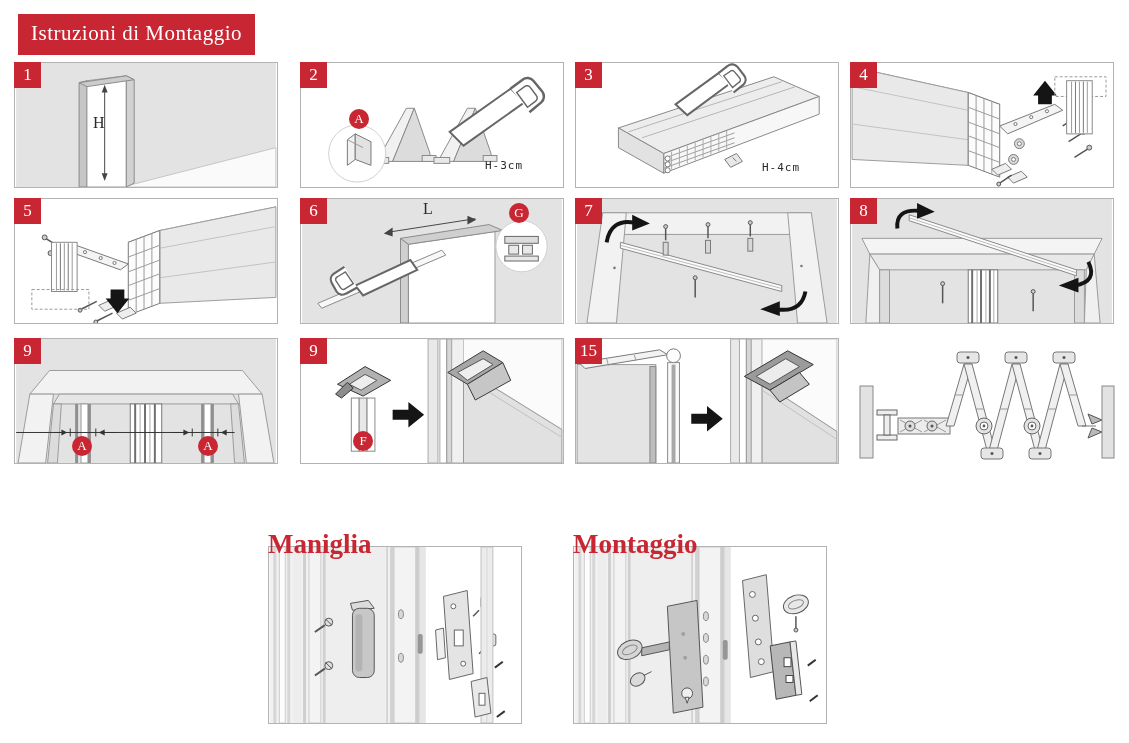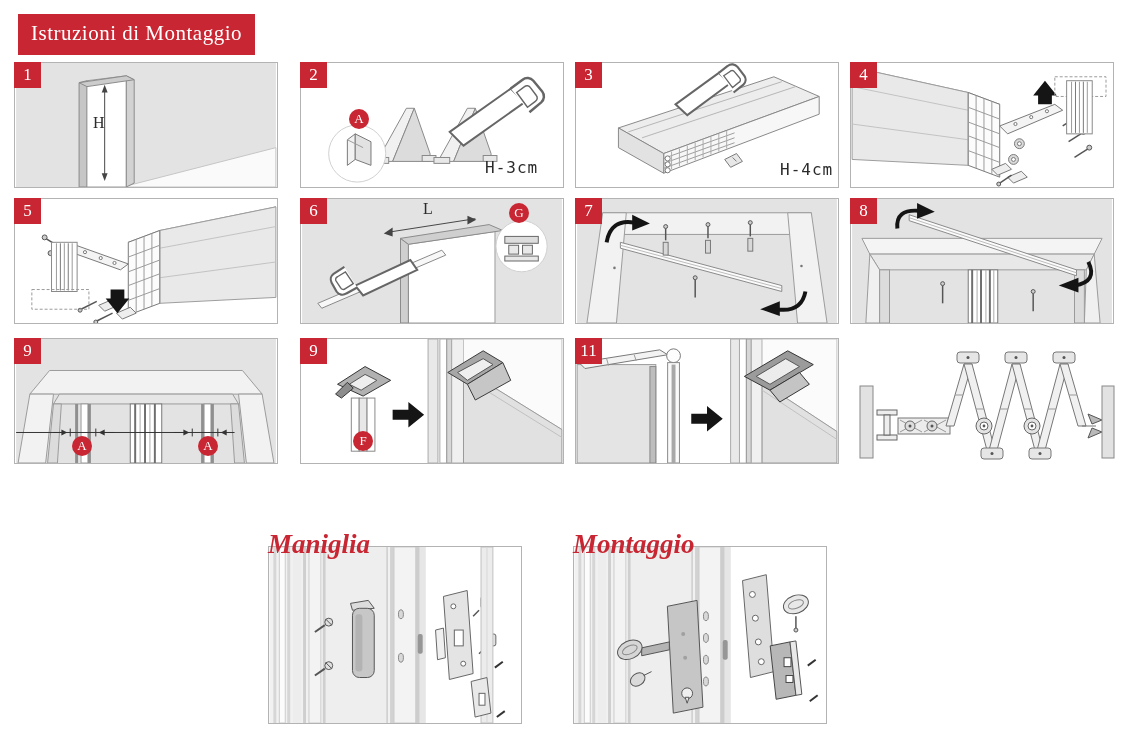--- a/index.html
+++ b/index.html
@@ -7,23 +7,23 @@
   .stage{position:absolute;left:0;top:0;width:1129px;height:524px;}
   .banner{position:absolute;left:18px;top:14px;background:var(--accent,#c82632);color:#fff;
           font-size:21px;line-height:1;padding:9px 13px 11px 13px;letter-spacing:.5px;}
   .panel{position:absolute;width:264px;height:126px;background:#fff;border:1px solid #b3b3b3;box-sizing:border-box;}
   .panel svg,.bpanel svg,.diagram svg{position:absolute;left:0;top:0;width:100%;height:100%;display:block;}
   .num{position:absolute;left:-1px;top:-1px;width:27px;height:26px;background:var(--accent,#c82632);
        color:#fff;font-size:17px;display:flex;align-items:center;justify-content:center;z-index:3;}
   .abadge{position:absolute;width:20px;height:20px;border-radius:50%;background:var(--accent,#c82632);
        color:#fff;font-size:13px;display:flex;align-items:center;justify-content:center;z-index:3;}
   .lbl{position:absolute;z-index:3;color:#2b2b2b;line-height:1;}
-  .mono{font-family:"DejaVu Sans Mono",monospace;font-size:16px;letter-spacing:1px;}
+  .mono{font-family:"DejaVu Sans Mono",monospace;font-size:11px;letter-spacing:1px;}
   .serifs{font-family:"Liberation Serif",serif;font-size:16px;}
-  .sec-title{position:absolute;color:var(--accent,#c82632);font-size:27px;line-height:1;z-index:2;font-style:italic;}
+  .sec-title{position:absolute;color:var(--accent,#c82632);font-size:27px;line-height:1;z-index:2;}
   .bpanel{position:absolute;width:254px;height:178px;border:1px solid #b3b3b3;background:#fff;box-sizing:border-box;}
   .diagram{position:absolute;width:265px;height:126px;}
 </style>
 </head>
 <body>
 
 <div class="stage">
 
   <div class="banner">Istruzioni di Montaggio</div>
 
@@ -89,21 +89,21 @@
       <polygon points="42,66 88,92 88,112 42,86" fill="#e2e2e2" stroke="#888"></polygon>
       <circle cx="92" cy="97" r="2.6" fill="#fff" stroke="#777"></circle>
         <circle cx="92" cy="103" r="2.6" fill="#fff" stroke="#777"></circle>
       <circle cx="92" cy="109" r="2.6" fill="#fff" stroke="#777"></circle>
       <polygon points="100,42 144,10 155,21 112,53" fill="#fff" stroke="#666" stroke-width="2"></polygon>
       <path d="M144,10 l9,-7 a7,7 0 0 1 10,1 l7,9 a7,7 0 0 1 -1,9 l-10,8" fill="#fff" stroke="#666" stroke-width="2.2"></path>
       <path d="M149,13 l6,-4 a3,3 0 0 1 5,0 l5,6 a3,3 0 0 1 -1,5 l-6,5 z" fill="#fff" stroke="#666" stroke-width="1.4"></path>
       <polygon points="150,98 162,92 168,100 156,106" fill="#e8e8e8" stroke="#777"></polygon>
       <line x1="158" y1="96" x2="162" y2="100" stroke="#777"></line>
     </svg>
-    <span class="lbl mono" style="left:204px;top:99px">H-4cm</span>
+    <span class="lbl mono" style="left:186px;top:99px">H-4cm</span>
   </section>
 
   <section class="panel" style="left:850px;top:62px">
     <div class="num">4</div>
     <svg viewBox="0 0 264 126">
       <rect width="264" height="126" fill="#fff"></rect>
       <polygon points="0,4 118,30 150,42 30,14" fill="#f3f3f3" stroke="#9c9c9c"></polygon>
       <polygon points="0,4 118,30 118,104 0,98" fill="#e9e9e9" stroke="#9c9c9c"></polygon>
       <line x1="0" y1="24" x2="118" y2="48" stroke="#c2c2c2"></line>
       <line x1="0" y1="62" x2="118" y2="78" stroke="#c2c2c2"></line>
@@ -330,21 +330,21 @@
       <rect x="66" y="60" width="8" height="54" fill="#fff" stroke="#888"></rect>
       <polygon points="36,46 64,28 90,42 62,58" fill="#b1b1b1" stroke="#333"></polygon>
       <polygon points="48,46 64,36 76,42 60,52" fill="#eee" stroke="#555"></polygon>
       <polygon points="34,56 46,44 52,50 40,60" fill="#8d8d8d" stroke="#333"></polygon>
       <polygon points="92,72 108,72 108,64 124,77 108,90 108,82 92,82" fill="#151515"></polygon>
     </svg>
     <span class="abadge" style="left:52px;top:92px">F</span>
   </section>
 
   <section class="panel" style="left:575px;top:338px">
-    <div class="num">11</div>
+    <div class="num">15</div>
     <svg viewBox="0 0 264 126">
       <rect width="264" height="126" fill="#fff"></rect>
       <rect x="0" y="26" width="80" height="100" fill="#e4e4e4" stroke="#999"></rect>
       <rect x="74" y="28" width="6" height="98" fill="#bdbdbd" stroke="#888"></rect>
       <polygon points="2,24 84,11 92,16 8,30" fill="#f3f3f3" stroke="#777"></polygon>
       <line x1="30" y1="20" x2="32" y2="27" stroke="#999"></line>
         <line x1="58" y1="16" x2="60" y2="22" stroke="#999"></line>
       <circle cx="98" cy="17" r="7" fill="#fdfdfd" stroke="#777"></circle>
       <rect x="92" y="24" width="12" height="102" fill="#fafafa" stroke="#888"></rect>
       <rect x="96" y="26" width="4" height="100" fill="#a8a8a8"></rect>

